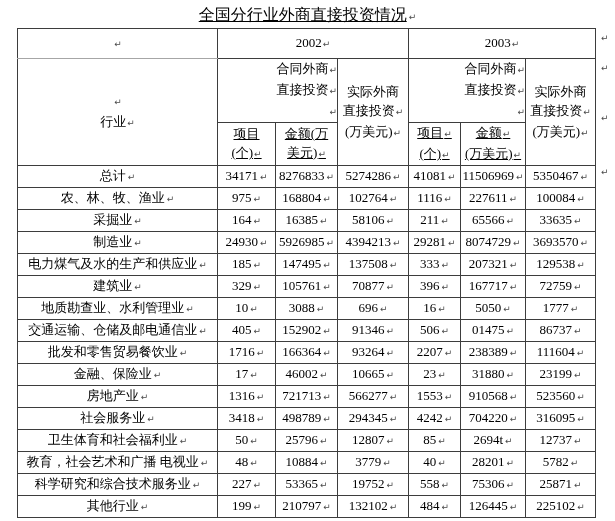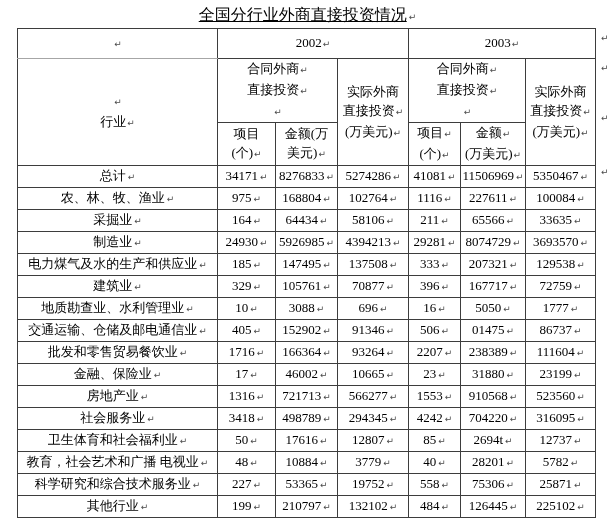--- a/index.html
+++ b/index.html
@@ -11,22 +11,22 @@
          font-size:16px;line-height:20px;white-space:nowrap;}
   .title .u{text-decoration:underline;}
 
   table{position:absolute;left:17px;top:28px;width:578px;
         border-collapse:collapse;table-layout:fixed;}
   td{border:1px solid #3d3d3d;text-align:center;vertical-align:middle;
      padding:0;font-size:13px;overflow:hidden;white-space:nowrap;}
 
   thead td{line-height:19px;}
   tr.h1 td{height:28px;line-height:28px;}
-  tr.h2 td.grp{height:62px;}
-  tr.h3 td{height:42px;}
+  tr.h2 td.grp{height:62px;text-align:right;}
+  tr.h3 td{height:42px;text-decoration:underline;}
 
   td.gray-bot{border-bottom-color:#a6a6a6;}
   td.gray-top{border-top-color:#a6a6a6;}
 
   tbody td{height:20px;line-height:20px;}
 
   .p{font-family:"DejaVu Sans","Liberation Sans",sans-serif;
      font-size:9px;color:#4a4a4a;margin-left:2px;vertical-align:baseline;}
   thead .p{margin-left:1px;}
 
@@ -117,21 +117,21 @@
           <td><span>975</span><span class="p">↵</span></td>
           <td><span>168804</span><span class="p">↵</span></td>
           <td><span>102764</span><span class="p">↵</span></td>
           <td><span>1116</span><span class="p">↵</span></td>
           <td><span>227611</span><span class="p">↵</span></td>
           <td><span>100084</span><span class="p">↵</span></td>
         </tr>
         <tr>
           <td><span>采掘业</span><span class="p">↵</span></td>
           <td><span>164</span><span class="p">↵</span></td>
-          <td><span>64434</span><span class="p">↵</span></td>
+          <td><span>16385</span><span class="p">↵</span></td>
           <td><span>58106</span><span class="p">↵</span></td>
           <td><span>211</span><span class="p">↵</span></td>
           <td><span>65566</span><span class="p">↵</span></td>
           <td><span>33635</span><span class="p">↵</span></td>
         </tr>
         <tr>
           <td><span>制造业</span><span class="p">↵</span></td>
           <td><span>24930</span><span class="p">↵</span></td>
           <td><span>5926985</span><span class="p">↵</span></td>
           <td><span>4394213</span><span class="p">↵</span></td>
@@ -207,21 +207,21 @@
           <td><span>3418</span><span class="p">↵</span></td>
           <td><span>498789</span><span class="p">↵</span></td>
           <td><span>294345</span><span class="p">↵</span></td>
           <td><span>4242</span><span class="p">↵</span></td>
           <td><span>704220</span><span class="p">↵</span></td>
           <td><span>316095</span><span class="p">↵</span></td>
         </tr>
         <tr>
           <td><span>卫生体育和社会福利业</span><span class="p">↵</span></td>
           <td><span>50</span><span class="p">↵</span></td>
-          <td><span>17616</span><span class="p">↵</span></td>
+          <td><span>25796</span><span class="p">↵</span></td>
           <td><span>12807</span><span class="p">↵</span></td>
           <td><span>85</span><span class="p">↵</span></td>
           <td><span>2694t</span><span class="p">↵</span></td>
           <td><span>12737</span><span class="p">↵</span></td>
         </tr>
         <tr>
           <td><span>教育，社会艺术和广播 电视业</span><span class="p">↵</span></td>
           <td><span>48</span><span class="p">↵</span></td>
           <td><span>10884</span><span class="p">↵</span></td>
           <td><span>3779</span><span class="p">↵</span></td>

